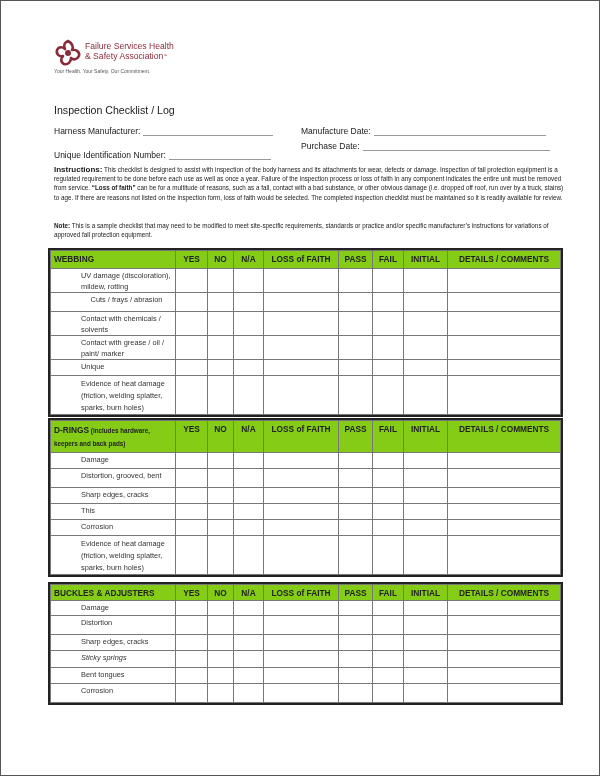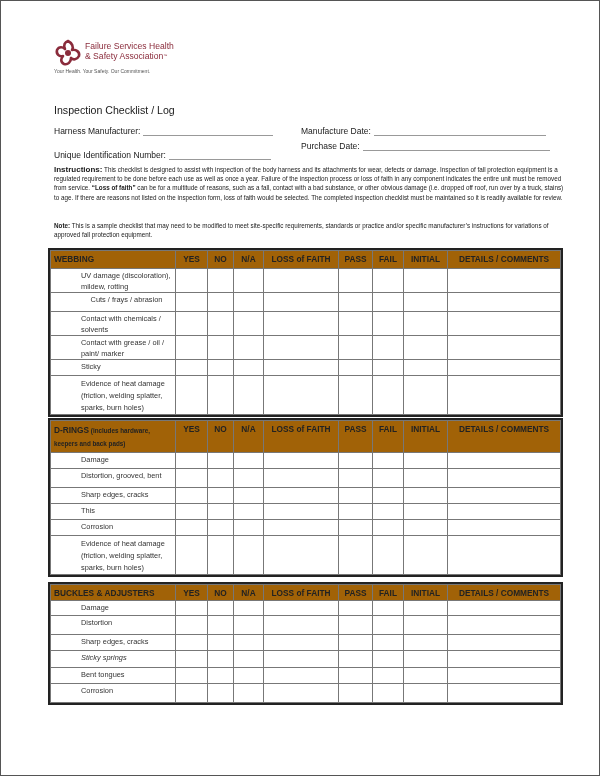--- a/index.html
+++ b/index.html
@@ -22,21 +22,21 @@
 
   .instructions { position: absolute; left: 53px; top: 164px; width: 510px; font-size: 6.3px; line-height: 9.2px; }
   .instructions .lead { font-weight: bold; font-size: 8px; }
   .note { position: absolute; left: 53px; top: 220px; width: 510px; font-size: 6.3px; line-height: 9.2px; }
   .note b { font-weight: bold; }
 
   
   .tbl { position: absolute; left: 47px; width: 515px; border: 2px solid #222; box-sizing: border-box; }
   .tbl table { border-collapse: collapse; width: 100%; table-layout: fixed; }
   .tbl td, .tbl th { border: 1px solid #777; padding: 0 3px; vertical-align: top; box-sizing: border-box; }
-  .tbl th { background: #a16207; font-weight: bold; font-size: 8.3px; text-align: center; color: #222; padding-top: 3px; margin-left: 20px; }
+  .tbl th { background: #84cc16; font-weight: bold; font-size: 8.3px; text-align: center; color: #222; padding-top: 3px; margin-left: 20px; }
   .tbl th.sec { text-align: left; }
   .tbl th.sec .small { font-size: 6.3px; }
   .tbl td.lbl { font-size: 7.4px; line-height: 10.5px; color: #333; padding-top: 2px; padding-left: 30px; }
   .c0 { width: 125px; } .c1 { width: 32px; } .c2 { width: 26px; } .c3 { width: 30px; }
   .c4 { width: 75px; } .c5 { width: 34px; } .c6 { width: 31px; } .c7 { width: 44px; } .c8 { width: auto; }
 </style>
 </head>
 <body>
 
 <div class="page">
@@ -143,21 +143,21 @@
             <td></td>
             <td></td>
             <td></td>
             <td></td>
             <td></td>
             <td></td>
             <td></td>
             <td></td>
           </tr>
       <tr style="height:16px;">
-            <td class="lbl">Sticky</td>
+            <td class="lbl">Unique</td>
             <td></td>
             <td></td>
             <td></td>
             <td></td>
             <td></td>
             <td></td>
             <td></td>
             <td></td>
           </tr>
       <tr style="height:37px;">

